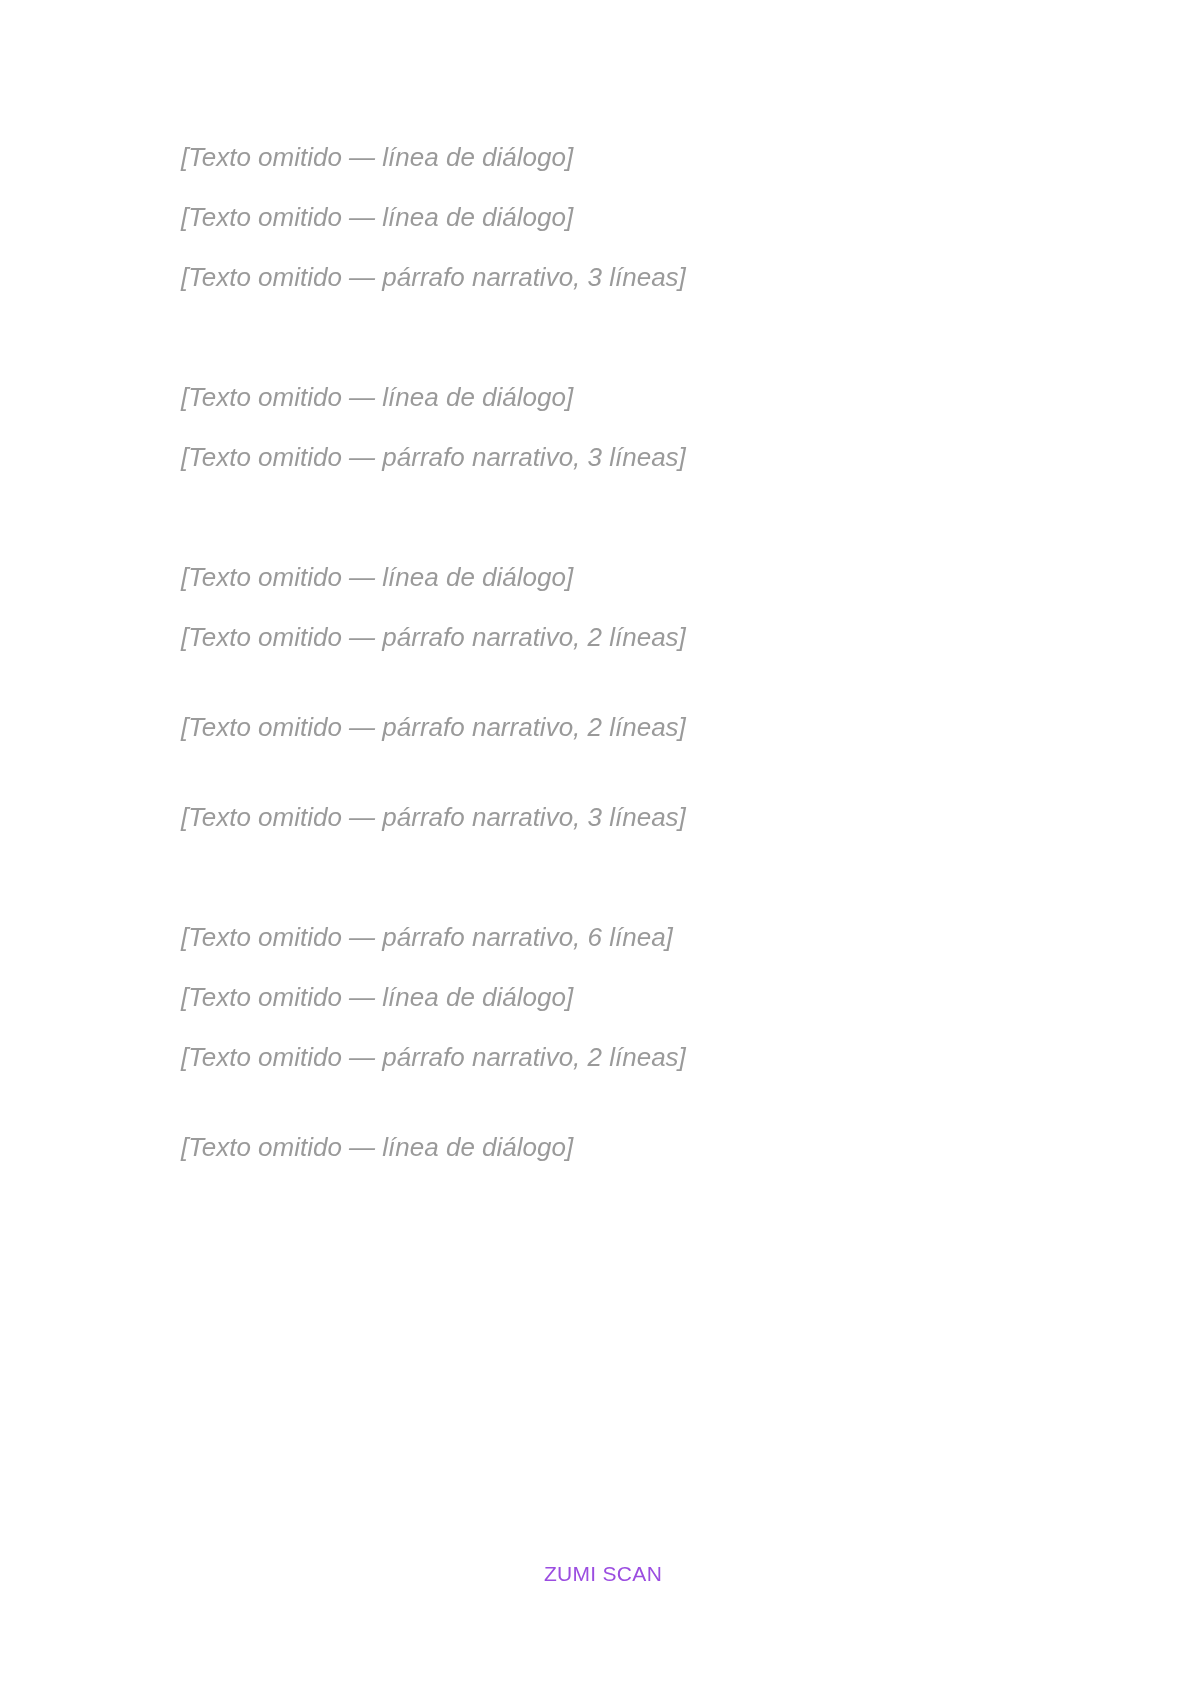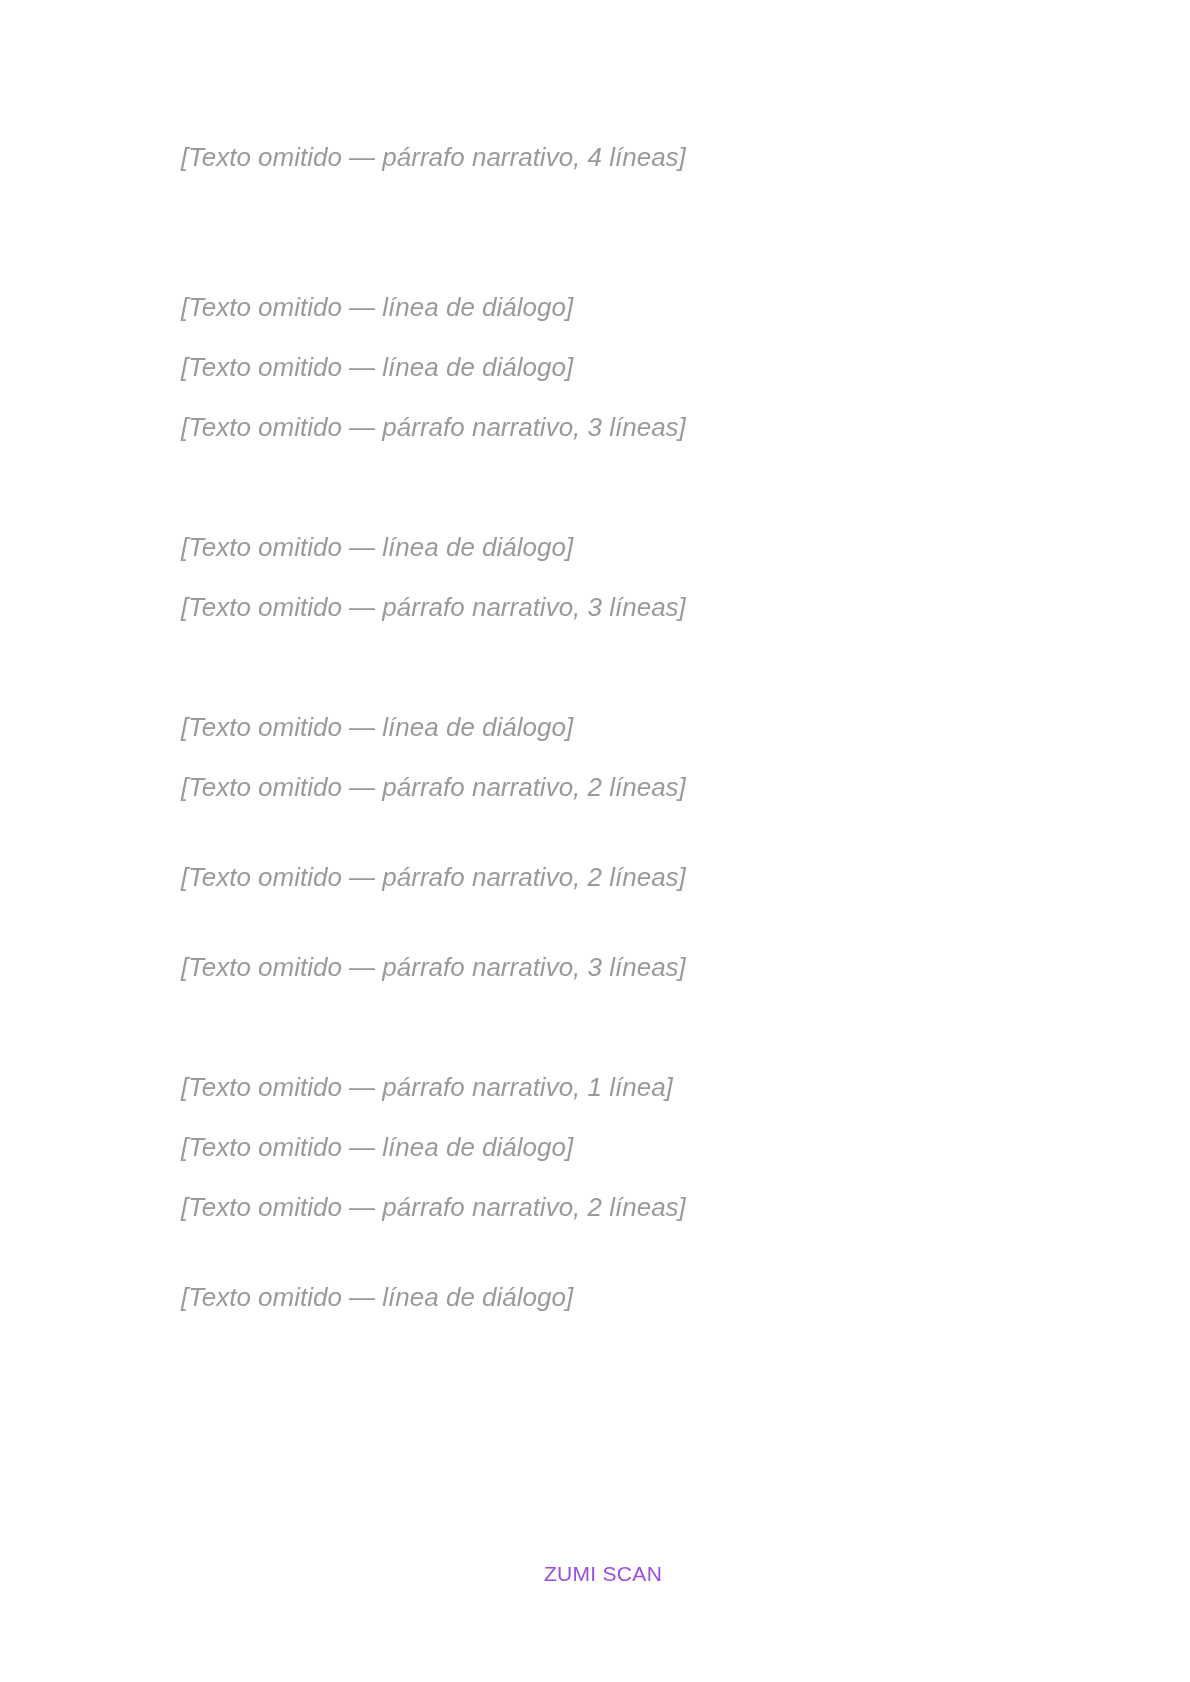--- a/index.html
+++ b/index.html
@@ -8,29 +8,28 @@
   .page { position: absolute; left: 181px; top: 142px; width: 828px; }
   .para { font-size: 26px; line-height: 30px; margin: 0 0 30px 0; text-align: justify;
           color: #9a9a9a; font-style: italic; }
   .footer { position: absolute; top: 1562px; left: 8px; width: 1190px; text-align: center;
             font-size: 21px; color: #9b4de0; letter-spacing: 0.3px; }
 </style>
 </head>
 <body>
 
 <div class="page">
-  <p class="para" style="height:120px">[Texto omitido — párrafo narrativo, 4 líneas]</p>
   <p class="para">[Texto omitido — línea de diálogo]</p>
   <p class="para">[Texto omitido — línea de diálogo]</p>
   <p class="para" style="height:90px">[Texto omitido — párrafo narrativo, 3 líneas]</p>
   <p class="para">[Texto omitido — línea de diálogo]</p>
   <p class="para" style="height:90px">[Texto omitido — párrafo narrativo, 3 líneas]</p>
   <p class="para">[Texto omitido — línea de diálogo]</p>
   <p class="para" style="height:60px">[Texto omitido — párrafo narrativo, 2 líneas]</p>
   <p class="para" style="height:60px">[Texto omitido — párrafo narrativo, 2 líneas]</p>
   <p class="para" style="height:90px">[Texto omitido — párrafo narrativo, 3 líneas]</p>
-  <p class="para">[Texto omitido — párrafo narrativo, 1 línea]</p>
+  <p class="para">[Texto omitido — párrafo narrativo, 6 línea]</p>
   <p class="para">[Texto omitido — línea de diálogo]</p>
   <p class="para" style="height:60px">[Texto omitido — párrafo narrativo, 2 líneas]</p>
   <p class="para">[Texto omitido — línea de diálogo]</p>
 </div>
 
 <div class="footer">ZUMI SCAN</div>
 
 </body></html>

